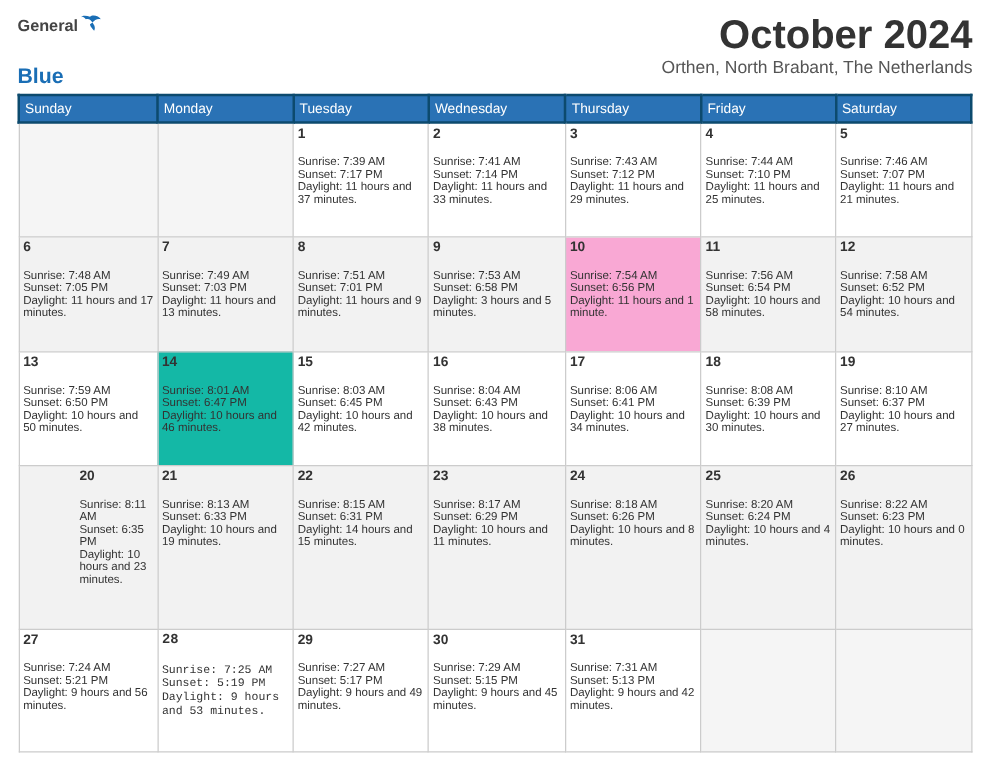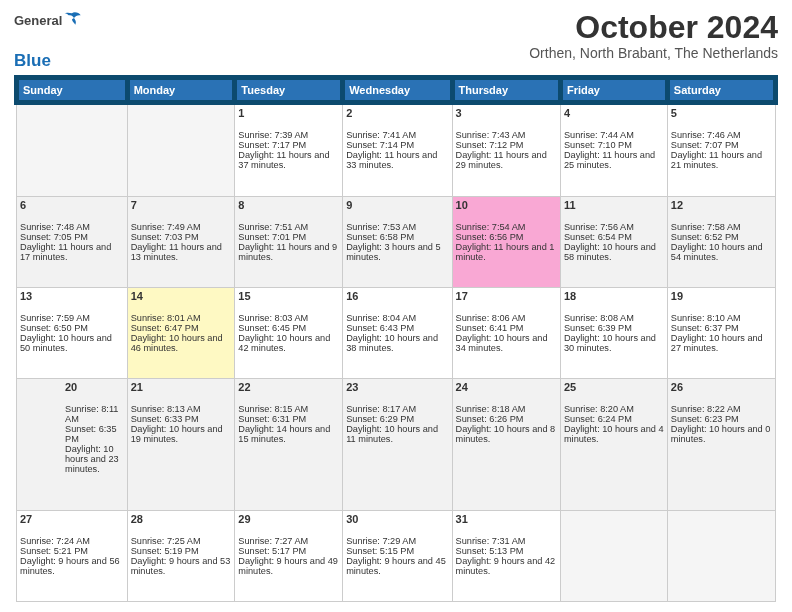--- a/index.html
+++ b/index.html
@@ -43,24 +43,24 @@
     }
     table {
       width: 100%;
       border-collapse: collapse;
       flex: 1;
     }
     th {
       background-color: #2a72b5;
       color: #fff;
       font-size: 11px;
-      font-weight: bold;
+      font-weight: normal;
       padding: 4px 4px;
       text-align: left;
-      border: 5px solid #0c4a6e;
+      border: 2px solid #0c4a6e;
     }
     td {
       border: 1px solid #ccc;
       vertical-align: top;
       padding: 2px 3px;
       font-size: 9.2px;
       color: #333;
       background: #fff;
       width: 113px;
     }
@@ -146,39 +146,39 @@
           <td style="background: rgb(242, 242, 242);"><span class="day-num">6</span><br><span>Sunrise: 7:48 AM</span><br><span>Sunset: 7:05 PM</span><br><span>Daylight: 11 hours and 17 minutes.</span></td>
           <td style="background: rgb(242, 242, 242);"><span class="day-num">7</span><br><span>Sunrise: 7:49 AM</span><br><span>Sunset: 7:03 PM</span><br><span>Daylight: 11 hours and 13 minutes.</span></td>
           <td style="background: rgb(242, 242, 242);"><span class="day-num">8</span><br><span>Sunrise: 7:51 AM</span><br><span>Sunset: 7:01 PM</span><br><span>Daylight: 11 hours and 9 minutes.</span></td>
           <td style="background: rgb(242, 242, 242);"><span class="day-num">9</span><br><span>Sunrise: 7:53 AM</span><br><span>Sunset: 6:58 PM</span><br><span>Daylight: 3 hours and 5 minutes.</span></td>
           <td style="background: #f9a8d4;"><span class="day-num">10</span><br><span>Sunrise: 7:54 AM</span><br><span>Sunset: 6:56 PM</span><br><span>Daylight: 11 hours and 1 minute.</span></td>
           <td style="background: rgb(242, 242, 242);"><span class="day-num">11</span><br><span>Sunrise: 7:56 AM</span><br><span>Sunset: 6:54 PM</span><br><span>Daylight: 10 hours and 58 minutes.</span></td>
           <td style="background: rgb(242, 242, 242);"><span class="day-num">12</span><br><span>Sunrise: 7:58 AM</span><br><span>Sunset: 6:52 PM</span><br><span>Daylight: 10 hours and 54 minutes.</span></td>
         </tr>
         <tr>
           <td style="background: rgb(255, 255, 255);"><span class="day-num">13</span><br><span>Sunrise: 7:59 AM</span><br><span>Sunset: 6:50 PM</span><br><span>Daylight: 10 hours and 50 minutes.</span></td>
-          <td style="background: #fef9c3;"><span class="day-num">14</span><br><span>Sunrise: 8:01 AM</span><br><span>Sunset: 6:47 PM</span><br><span>Daylight: 10 hours and 46 minutes.</span></td>
+          <td style="background: #14b8a6;"><span class="day-num">14</span><br><span>Sunrise: 8:01 AM</span><br><span>Sunset: 6:47 PM</span><br><span>Daylight: 10 hours and 46 minutes.</span></td>
           <td style="background: rgb(255, 255, 255);"><span class="day-num">15</span><br><span>Sunrise: 8:03 AM</span><br><span>Sunset: 6:45 PM</span><br><span>Daylight: 10 hours and 42 minutes.</span></td>
           <td style="background: rgb(255, 255, 255);"><span class="day-num">16</span><br><span>Sunrise: 8:04 AM</span><br><span>Sunset: 6:43 PM</span><br><span>Daylight: 10 hours and 38 minutes.</span></td>
           <td style="background: rgb(255, 255, 255);"><span class="day-num">17</span><br><span>Sunrise: 8:06 AM</span><br><span>Sunset: 6:41 PM</span><br><span>Daylight: 10 hours and 34 minutes.</span></td>
           <td style="background: rgb(255, 255, 255);"><span class="day-num">18</span><br><span>Sunrise: 8:08 AM</span><br><span>Sunset: 6:39 PM</span><br><span>Daylight: 10 hours and 30 minutes.</span></td>
           <td style="background: rgb(255, 255, 255);"><span class="day-num">19</span><br><span>Sunrise: 8:10 AM</span><br><span>Sunset: 6:37 PM</span><br><span>Daylight: 10 hours and 27 minutes.</span></td>
         </tr>
         <tr>
           <td style="background: rgb(242, 242, 242); padding-left: 48px;"><span class="day-num">20</span><br><span>Sunrise: 8:11 AM</span><br><span>Sunset: 6:35 PM</span><br><span>Daylight: 10 hours and 23 minutes.</span></td>
           <td style="background: rgb(242, 242, 242);"><span class="day-num">21</span><br><span>Sunrise: 8:13 AM</span><br><span>Sunset: 6:33 PM</span><br><span>Daylight: 10 hours and 19 minutes.</span></td>
           <td style="background: rgb(242, 242, 242);"><span class="day-num">22</span><br><span>Sunrise: 8:15 AM</span><br><span>Sunset: 6:31 PM</span><br><span>Daylight: 14 hours and 15 minutes.</span></td>
           <td style="background: rgb(242, 242, 242);"><span class="day-num">23</span><br><span>Sunrise: 8:17 AM</span><br><span>Sunset: 6:29 PM</span><br><span>Daylight: 10 hours and 11 minutes.</span></td>
           <td style="background: rgb(242, 242, 242);"><span class="day-num">24</span><br><span>Sunrise: 8:18 AM</span><br><span>Sunset: 6:26 PM</span><br><span>Daylight: 10 hours and 8 minutes.</span></td>
           <td style="background: rgb(242, 242, 242);"><span class="day-num">25</span><br><span>Sunrise: 8:20 AM</span><br><span>Sunset: 6:24 PM</span><br><span>Daylight: 10 hours and 4 minutes.</span></td>
           <td style="background: rgb(242, 242, 242);"><span class="day-num">26</span><br><span>Sunrise: 8:22 AM</span><br><span>Sunset: 6:23 PM</span><br><span>Daylight: 10 hours and 0 minutes.</span></td>
         </tr>
         <tr>
           <td style="background: rgb(255, 255, 255);"><span class="day-num">27</span><br><span>Sunrise: 7:24 AM</span><br><span>Sunset: 5:21 PM</span><br><span>Daylight: 9 hours and 56 minutes.</span></td>
-          <td style="background: rgb(255, 255, 255);"><span class="day-num">28</span><br><span>Sunrise: 7:25 AM</span><br><span>Sunset: 5:19 PM</span><br><span>Daylight: 9 hours and 53 minutes.</span></td>
+          <td style="background: rgb(255, 255, 255); font-family: Liberation Mono, monospace;"><span class="day-num">28</span><br><span>Sunrise: 7:25 AM</span><br><span>Sunset: 5:19 PM</span><br><span>Daylight: 9 hours and 53 minutes.</span></td>
           <td style="background: rgb(255, 255, 255);"><span class="day-num">29</span><br><span>Sunrise: 7:27 AM</span><br><span>Sunset: 5:17 PM</span><br><span>Daylight: 9 hours and 49 minutes.</span></td>
           <td style="background: rgb(255, 255, 255);"><span class="day-num">30</span><br><span>Sunrise: 7:29 AM</span><br><span>Sunset: 5:15 PM</span><br><span>Daylight: 9 hours and 45 minutes.</span></td>
           <td style="background: rgb(255, 255, 255);"><span class="day-num">31</span><br><span>Sunrise: 7:31 AM</span><br><span>Sunset: 5:13 PM</span><br><span>Daylight: 9 hours and 42 minutes.</span></td>
           <td class="empty"></td>
           <td class="empty"></td>
         </tr>
       </tbody>
   </table>
 </div>
 

